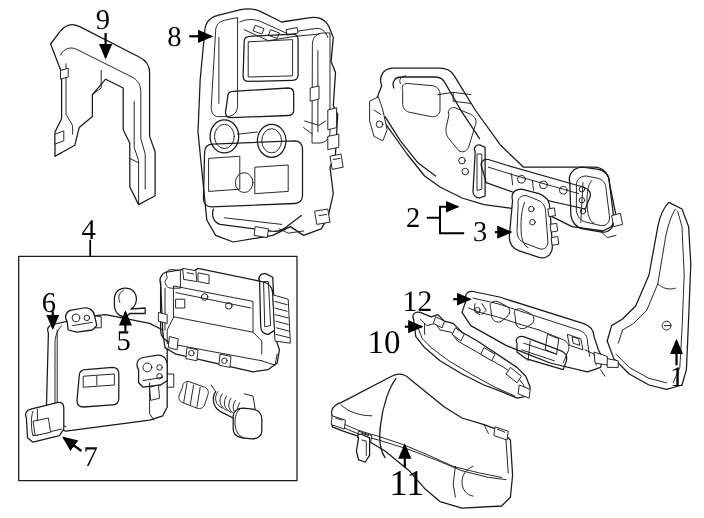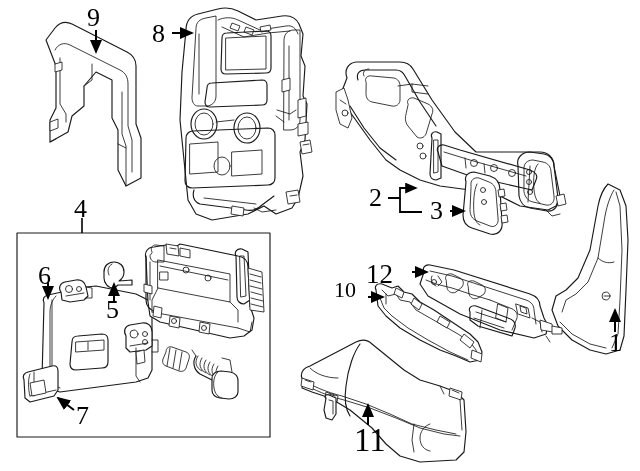--- a/index.html
+++ b/index.html
@@ -470,19 +470,19 @@
   <div class="callout" style="left:106px; top:297px; font-size:26px;">5</div>
 
   <div class="callout" style="left:76px; top:403px; font-size:26px;">7</div>
 
   <div class="callout" style="left:369px; top:185px; font-size:26px;">2</div>
 
   <div class="callout" style="left:430px; top:198px; font-size:26px;">3</div>
 
   <div class="callout" style="left:366px; top:261px; font-size:27px;">12</div>
 
-  <div class="callout" style="left:334px; top:279px; font-size:22px;">10</div>
+  <div class="callout" style="left:334px; top:297px; font-size:30px;">10</div>
 
   <div class="callout" style="left:354px; top:424px; font-size:33px;">11</div>
 
   <div class="callout" style="left:609px; top:330px; font-size:26px;">1</div>
 
 </div>
 
 </body></html>

